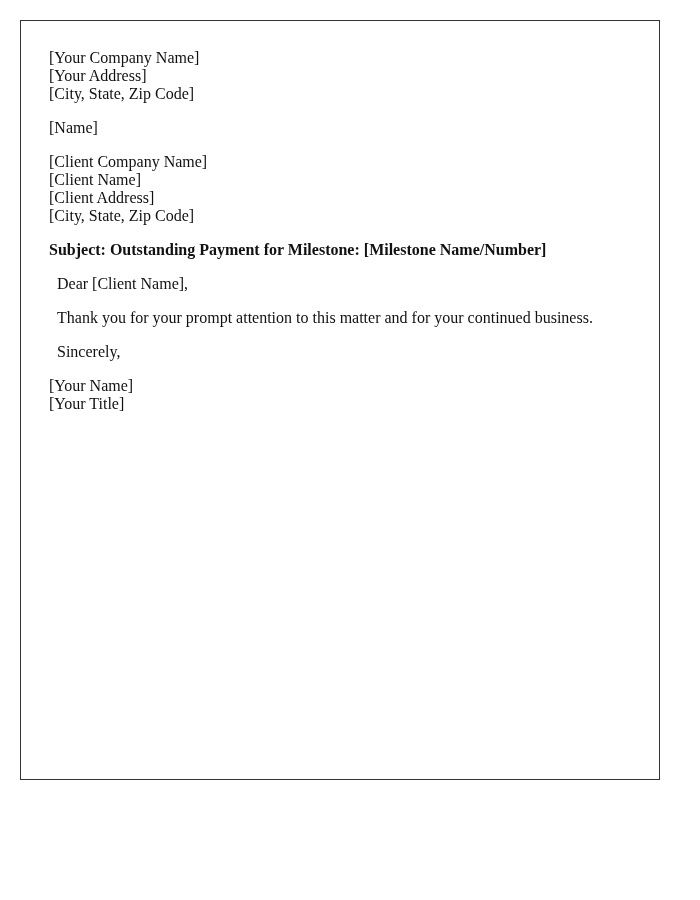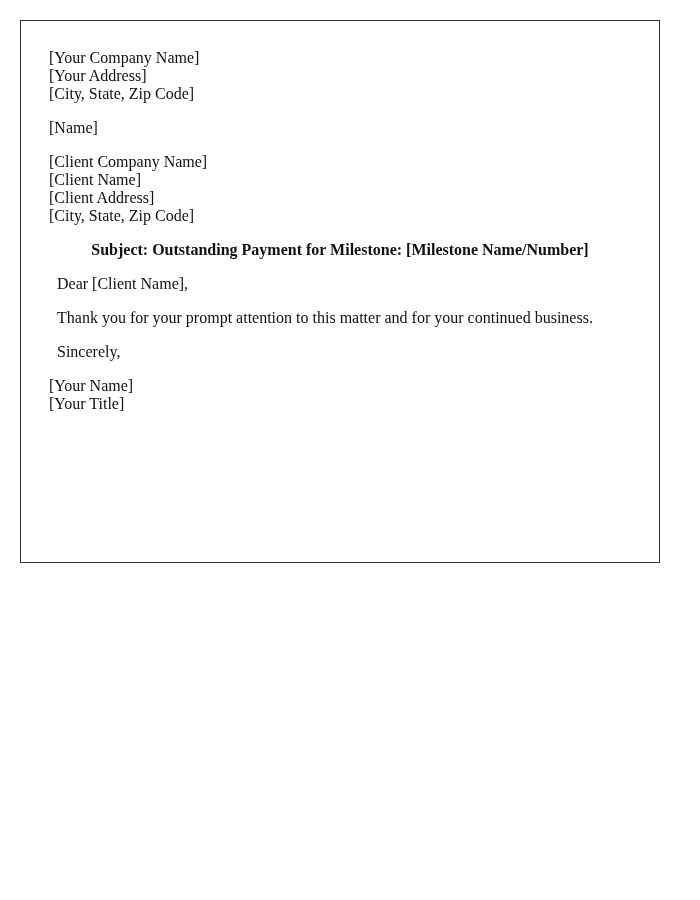--- a/index.html
+++ b/index.html
@@ -12,31 +12,31 @@
       height: 900px;
       position: relative;
       font-family: "Liberation Serif", "DejaVu Serif", serif;
       color: #111111;
     }
     .letter {
       position: absolute;
       left: 20px;
       top: 20px;
       width: 640px;
-      height: 543px;
+      height: 760px;
       border: 1px solid #333333;
       box-sizing: border-box;
       padding: 28px 28px 0 28px;
       font-size: 16px;
       line-height: 18px;
     }
     .block { margin: 0 0 16px 0; }
     .line { display: block; }
     p { margin: 0 0 16px 8px; }
-    .subject { font-weight: bold; margin-bottom: 16px; text-align: center; }
+    .subject { font-weight: bold; margin-bottom: 16px; }
     b { font-weight: bold; }
   </style>
 </head>
 <body>
 
 <div class="letter">
   <div class="block">
     <span class="line">[Your Company Name]</span>
     <span class="line">[Your Address]</span>
     <span class="line">[City, State, Zip Code]</span>

